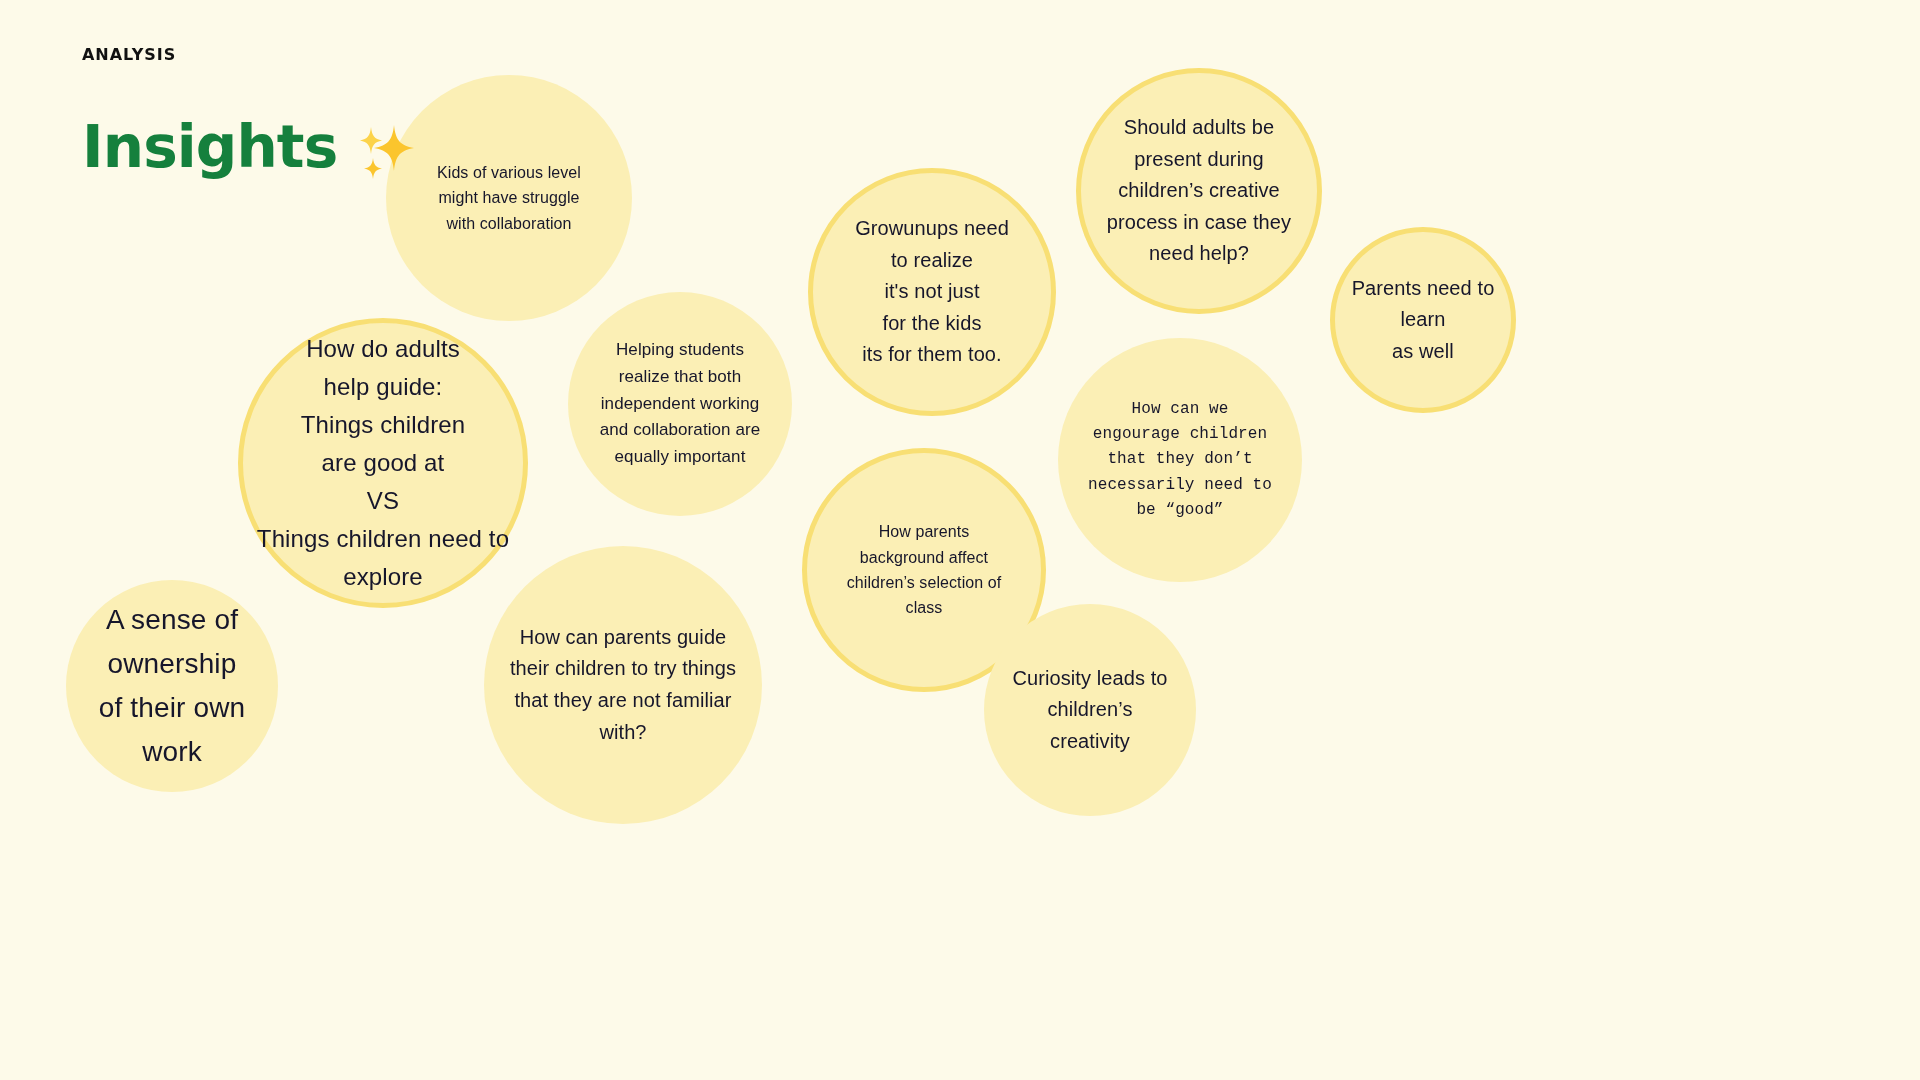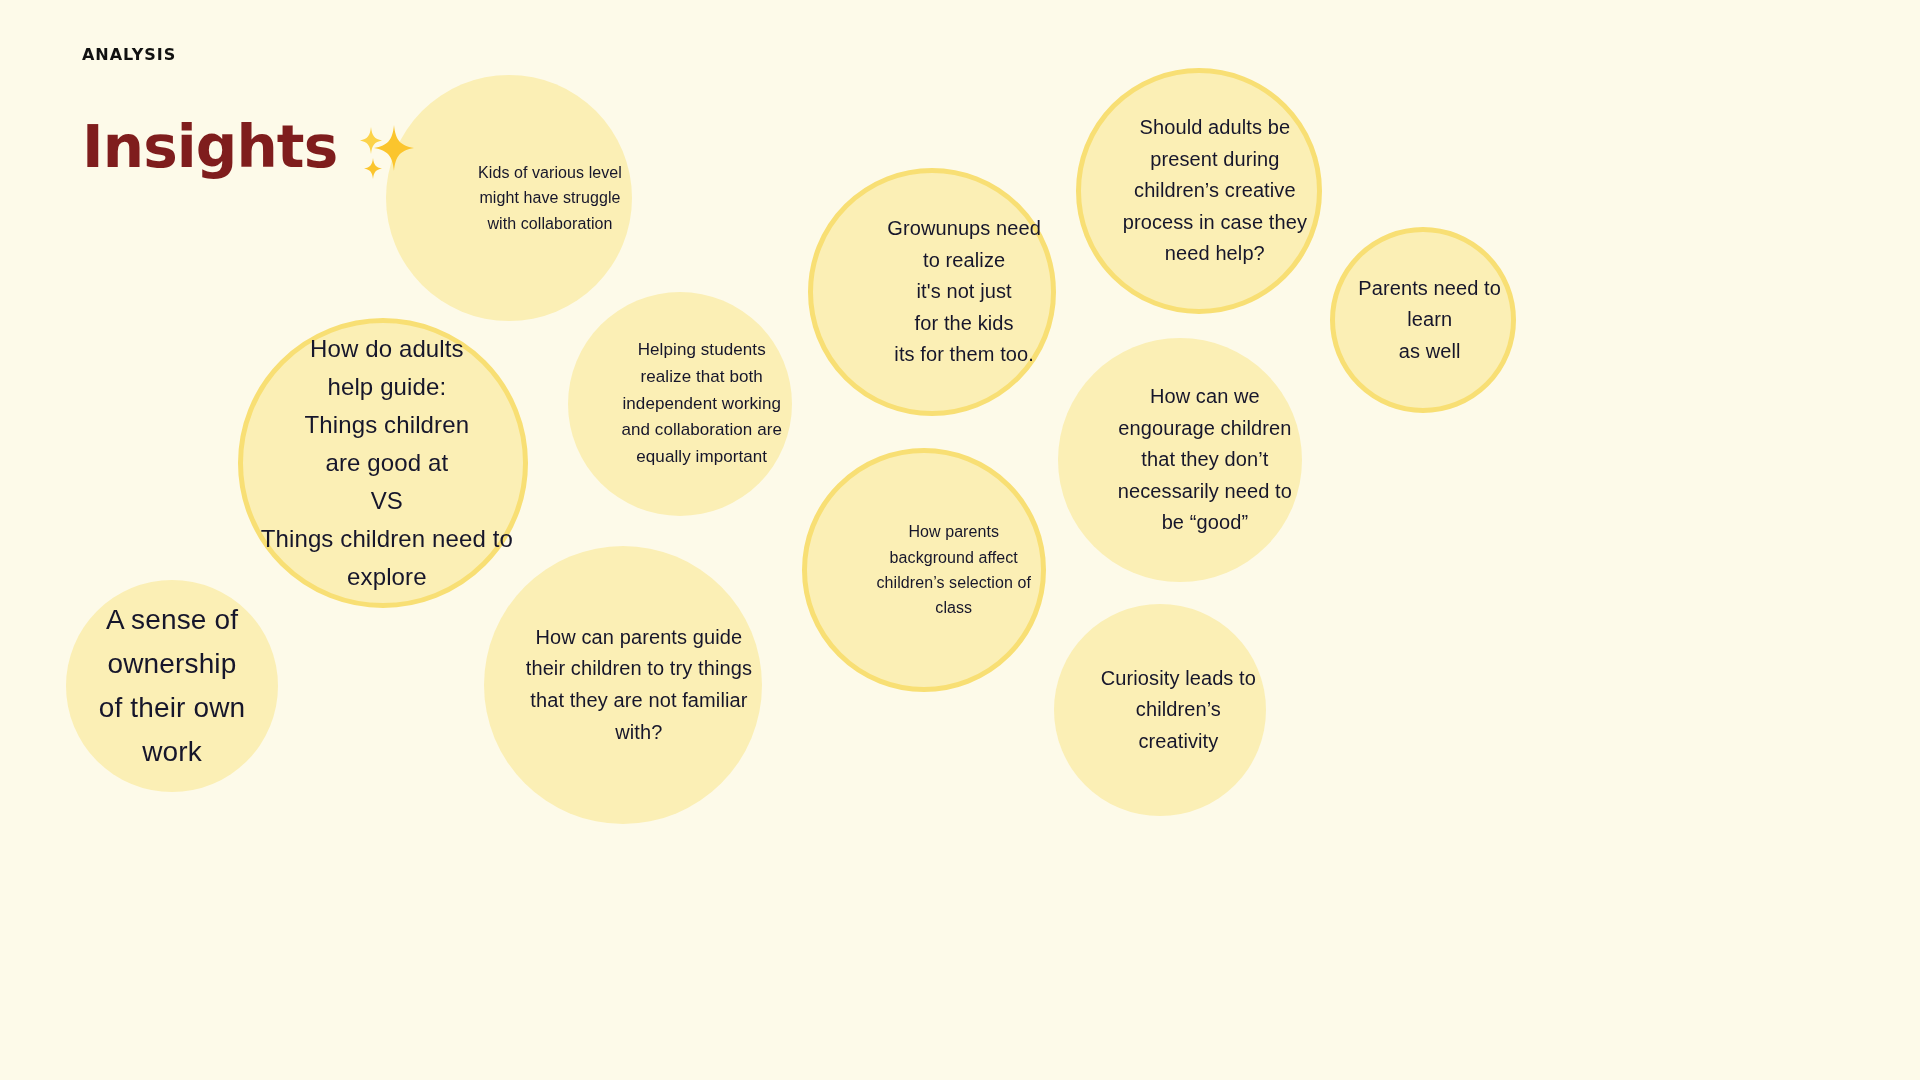--- a/index.html
+++ b/index.html
@@ -62,21 +62,21 @@
     top: 2px;
   }
 
   
   .bubble {
     position: absolute;
     border-radius: 50%;
     background: #FBEFB5;
     display: flex;
     align-items: center;
-    justify-content: flex-end;
+    justify-content: center;
     box-sizing: border-box;
   }
   .bubble.outlined {
     border: 5px solid #F8DF74;
   }
   .bubble-text {
     font-family: "Liberation Sans", sans-serif;
     color: #16162B;
     text-align: center;
     line-height: 1.58;
@@ -88,21 +88,21 @@
   }
 </style>
 </head>
 <body style="background: rgb(253, 250, 233);">
 
 <div id="canvas" style="background: rgb(253, 250, 233);">
 
   <div id="header">
     <div id="eyebrow">ANALYSIS</div>
     <div id="title-row">
-      <h1 id="page-title" style="color: #7f1d1d;">Insights</h1>
+      <h1 id="page-title" style="color: #15803d;">Insights</h1>
       <span id="sparkle-icon">
         <svg viewBox="0 0 64 64" width="64" height="64" aria-hidden="true">
 
           <path d="M41 8 C42.5 23 47 28.5 61 31 C47 33.5 42.5 39 41 54 C39.5 39 35 33.5 21 31 C35 28.5 39.5 23 41 8 Z" fill="#FBC52D"></path>
 
           <path d="M18 10 C19 19 21.5 22 29 23.5 C21.5 25 19 28 18 37 C17 28 14.5 25 7 23.5 C14.5 22 17 19 18 10 Z" fill="#FCD34A"></path>
 
           <path d="M20 41 C20.8 48 22.8 50.4 29 51.6 C22.8 52.8 20.8 55.2 20 62 C19.2 55.2 17.2 52.8 11 51.6 C17.2 50.4 19.2 48 20 41 Z" fill="#FBC52D"></path>
         </svg>
       </span>
@@ -144,21 +144,21 @@
 explore</div>
       </div>
       <div class="bubble" style="left: 568px; top: 292px; width: 224px; height: 224px; background: rgb(251, 239, 181);">
         <div class="bubble-text" style="font-size: 17px;">Helping students
 realize that both
 independent working
 and collaboration are
 equally important</div>
       </div>
       <div class="bubble" style="left: 1058px; top: 338px; width: 244px; height: 244px; background: rgb(251, 239, 181);">
-        <div class="bubble-text" style="font-size: 20px;">How can we
+        <div class="bubble-text" style="font-size: 16px; font-family: Liberation Mono, monospace;">How can we
 engourage children
 that they don’t
 necessarily need to
 be “good”</div>
       </div>
       <div class="bubble outlined" style="left: 802px; top: 448px; width: 244px; height: 244px; background: rgb(251, 239, 181); border-color: rgb(248, 223, 116);">
         <div class="bubble-text" style="font-size: 16px;">How parents
 background affect
 children’s selection of
 class</div>
@@ -167,20 +167,20 @@
         <div class="bubble-text" style="font-size: 28px;">A sense of
 ownership
 of their own work</div>
       </div>
       <div class="bubble" style="left: 484px; top: 546px; width: 278px; height: 278px; background: rgb(251, 239, 181);">
         <div class="bubble-text" style="font-size: 20px;">How can parents guide
 their children to try things
 that they are not familiar
 with?</div>
       </div>
-      <div class="bubble" style="left: 1054px; top: 604px; width: 212px; height: 212px; background: rgb(251, 239, 181);">
+      <div class="bubble" style="left: 984px; top: 604px; width: 212px; height: 212px; background: rgb(251, 239, 181);">
         <div class="bubble-text" style="font-size: 20px;">Curiosity leads to
 children’s
 creativity</div>
       </div>
     </div>
 
 </div>
 
 </body></html>

